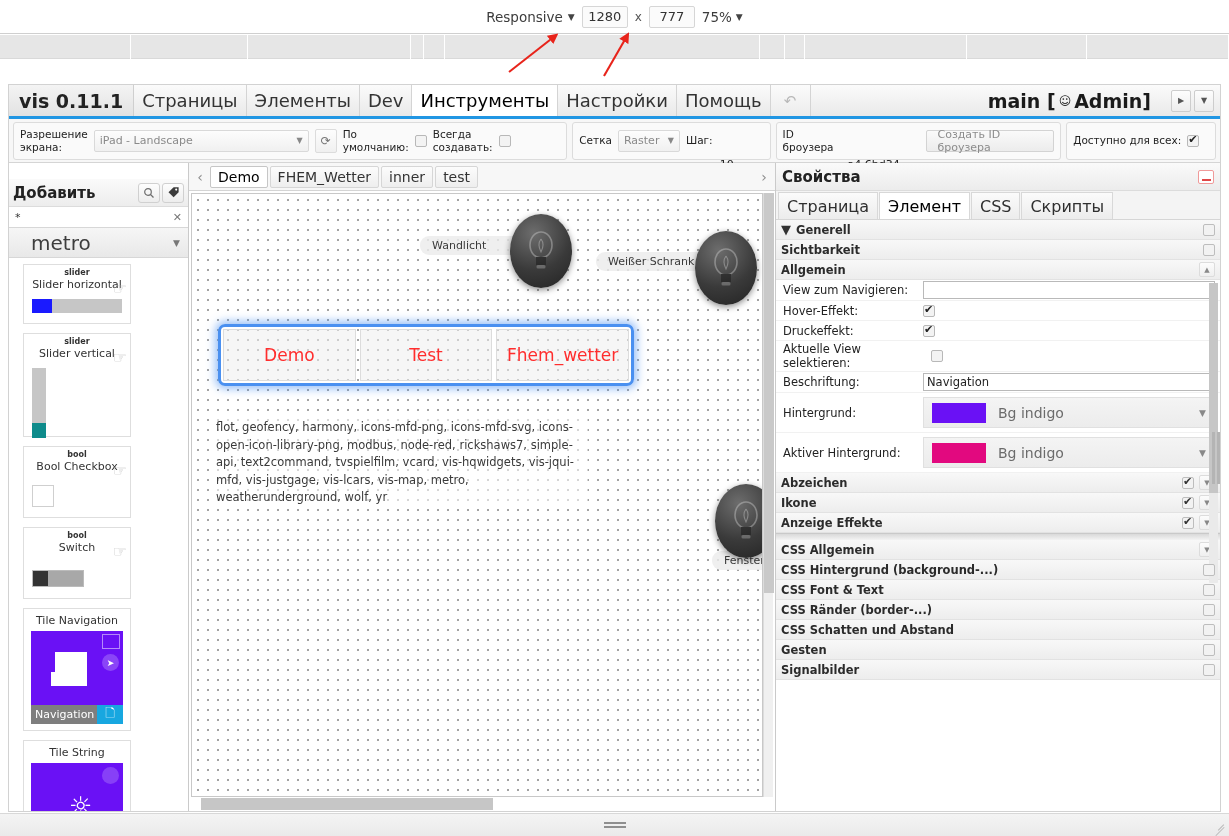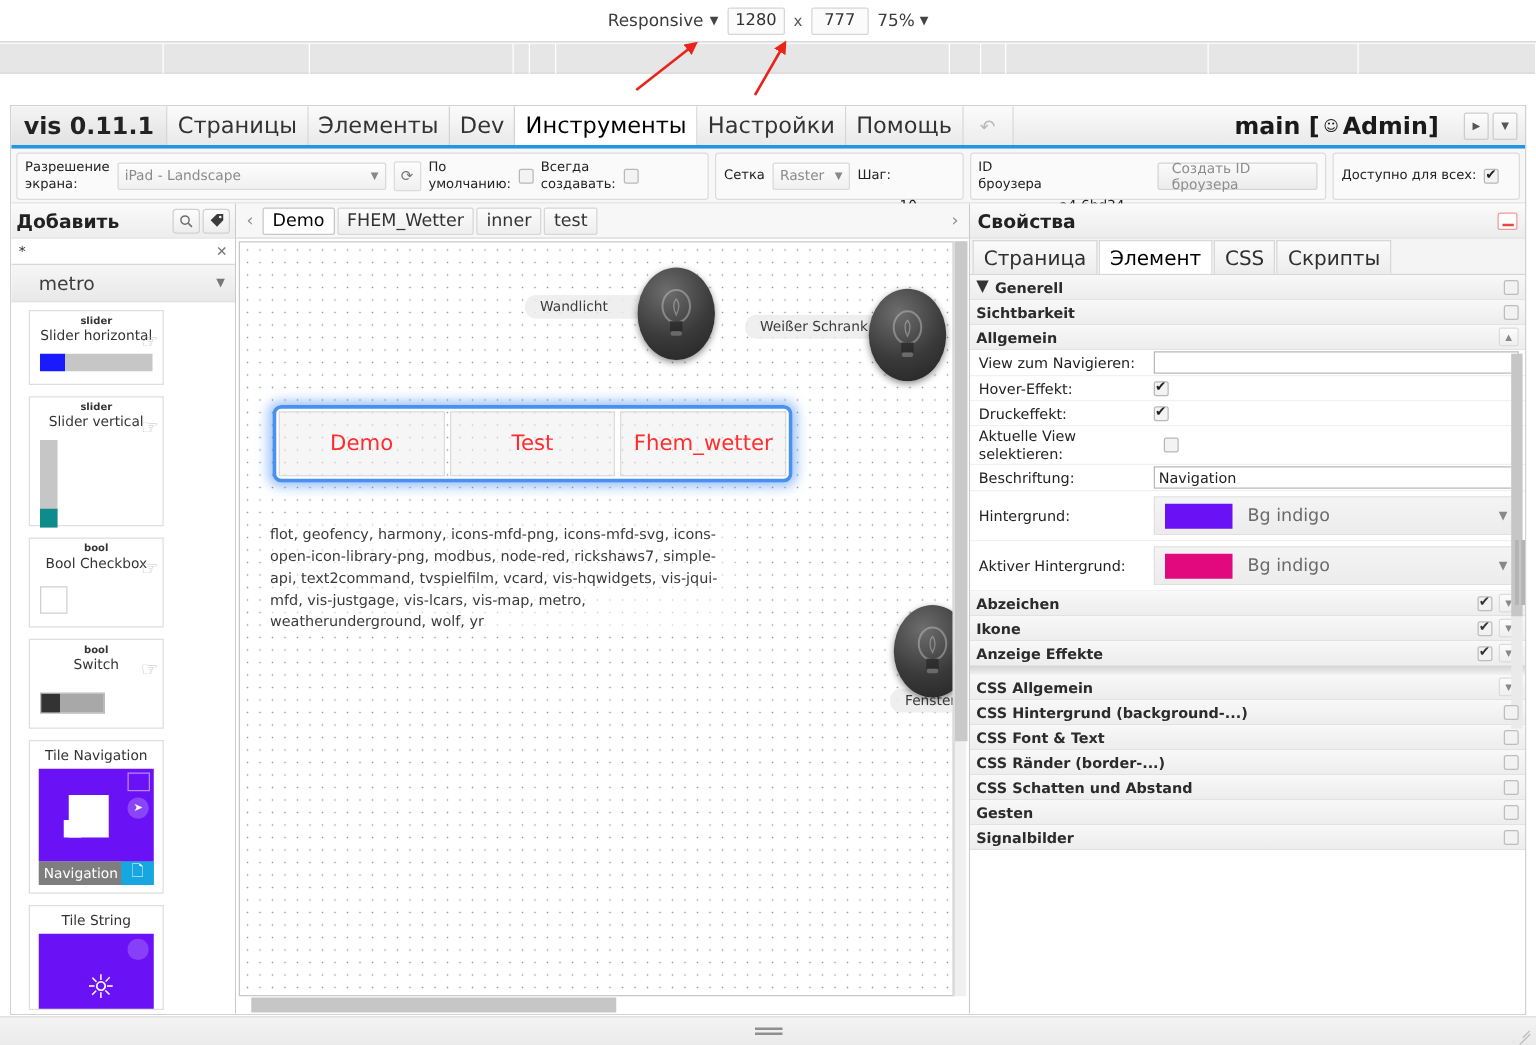--- a/index.html
+++ b/index.html
@@ -149,21 +149,21 @@
   #body3 {
     position: relative; width: 100%; height: 648px;
     display: flex; align-items: stretch; background: #ffffff;
   }
 
   
   #left { width: 180px; flex: none; display: flex; flex-direction: column;
           border-right: 1px solid #cacaca; background: #ffffff; }
   #left .head {
     height: 28px; display: flex; align-items: center; padding: 0 4px;
-    background: linear-gradient(#fafafa,#ededed); border-bottom: 1px solid #dcdcdc;
+    background: linear-gradient(#fafafa,#ededed); border-bottom: 1px solid #dcdcdc; margin-top: 16px;
   }
   #left .head .t { font-size: 15px; font-weight: bold; color: #222; flex: 1; }
   .ibtn {
     width: 22px; height: 20px; border: 1px solid #d0d0d0; border-radius: 3px;
     background: linear-gradient(#fdfdfd,#ededed);
     display: flex; align-items: center; justify-content: center; margin-left: 2px;
   }
   #left .filterrow {
     height: 21px; border-bottom: 1px solid #d7d7d7; display: flex; align-items: center;
     padding: 0 4px; background: #fff;
@@ -171,21 +171,21 @@
   #left .filterrow input {
     flex: 1; border: none; outline: none; font-size: 11px; color: #333;
     font-family: "DejaVu Sans", "Liberation Sans", sans-serif;
   }
   #left .filterrow .clr { font-size: 11px; color: #777; padding: 0 2px; }
   #left .setrow {
     height: 30px; display: flex; align-items: center; padding: 0 8px;
     background: linear-gradient(#f6f6f6,#e8e8e8);
     border-bottom: 1px solid #d7d7d7;
   }
-  #left .setrow .nm { flex: 1; font-size: 15px; color: #3d3d3d; padding-left: 14px; }
+  #left .setrow .nm { flex: 1; font-size: 20px; color: #3d3d3d; padding-left: 14px; }
   #left .setrow .c { font-size: 9px; color: #777; }
   #left .widgets {
     flex: 1; overflow: hidden; position: relative;
     background: #ffffff; padding: 6px 0 0 14px;
   }
   .wcard {
     width: 108px; border: 1px solid #dedede; background: #fff;
     margin-bottom: 9px; position: relative; padding: 3px 0 0 0;
   }
   .wcard .cap { text-align: center; font-size: 8px; font-weight: bold; color: #333; }

